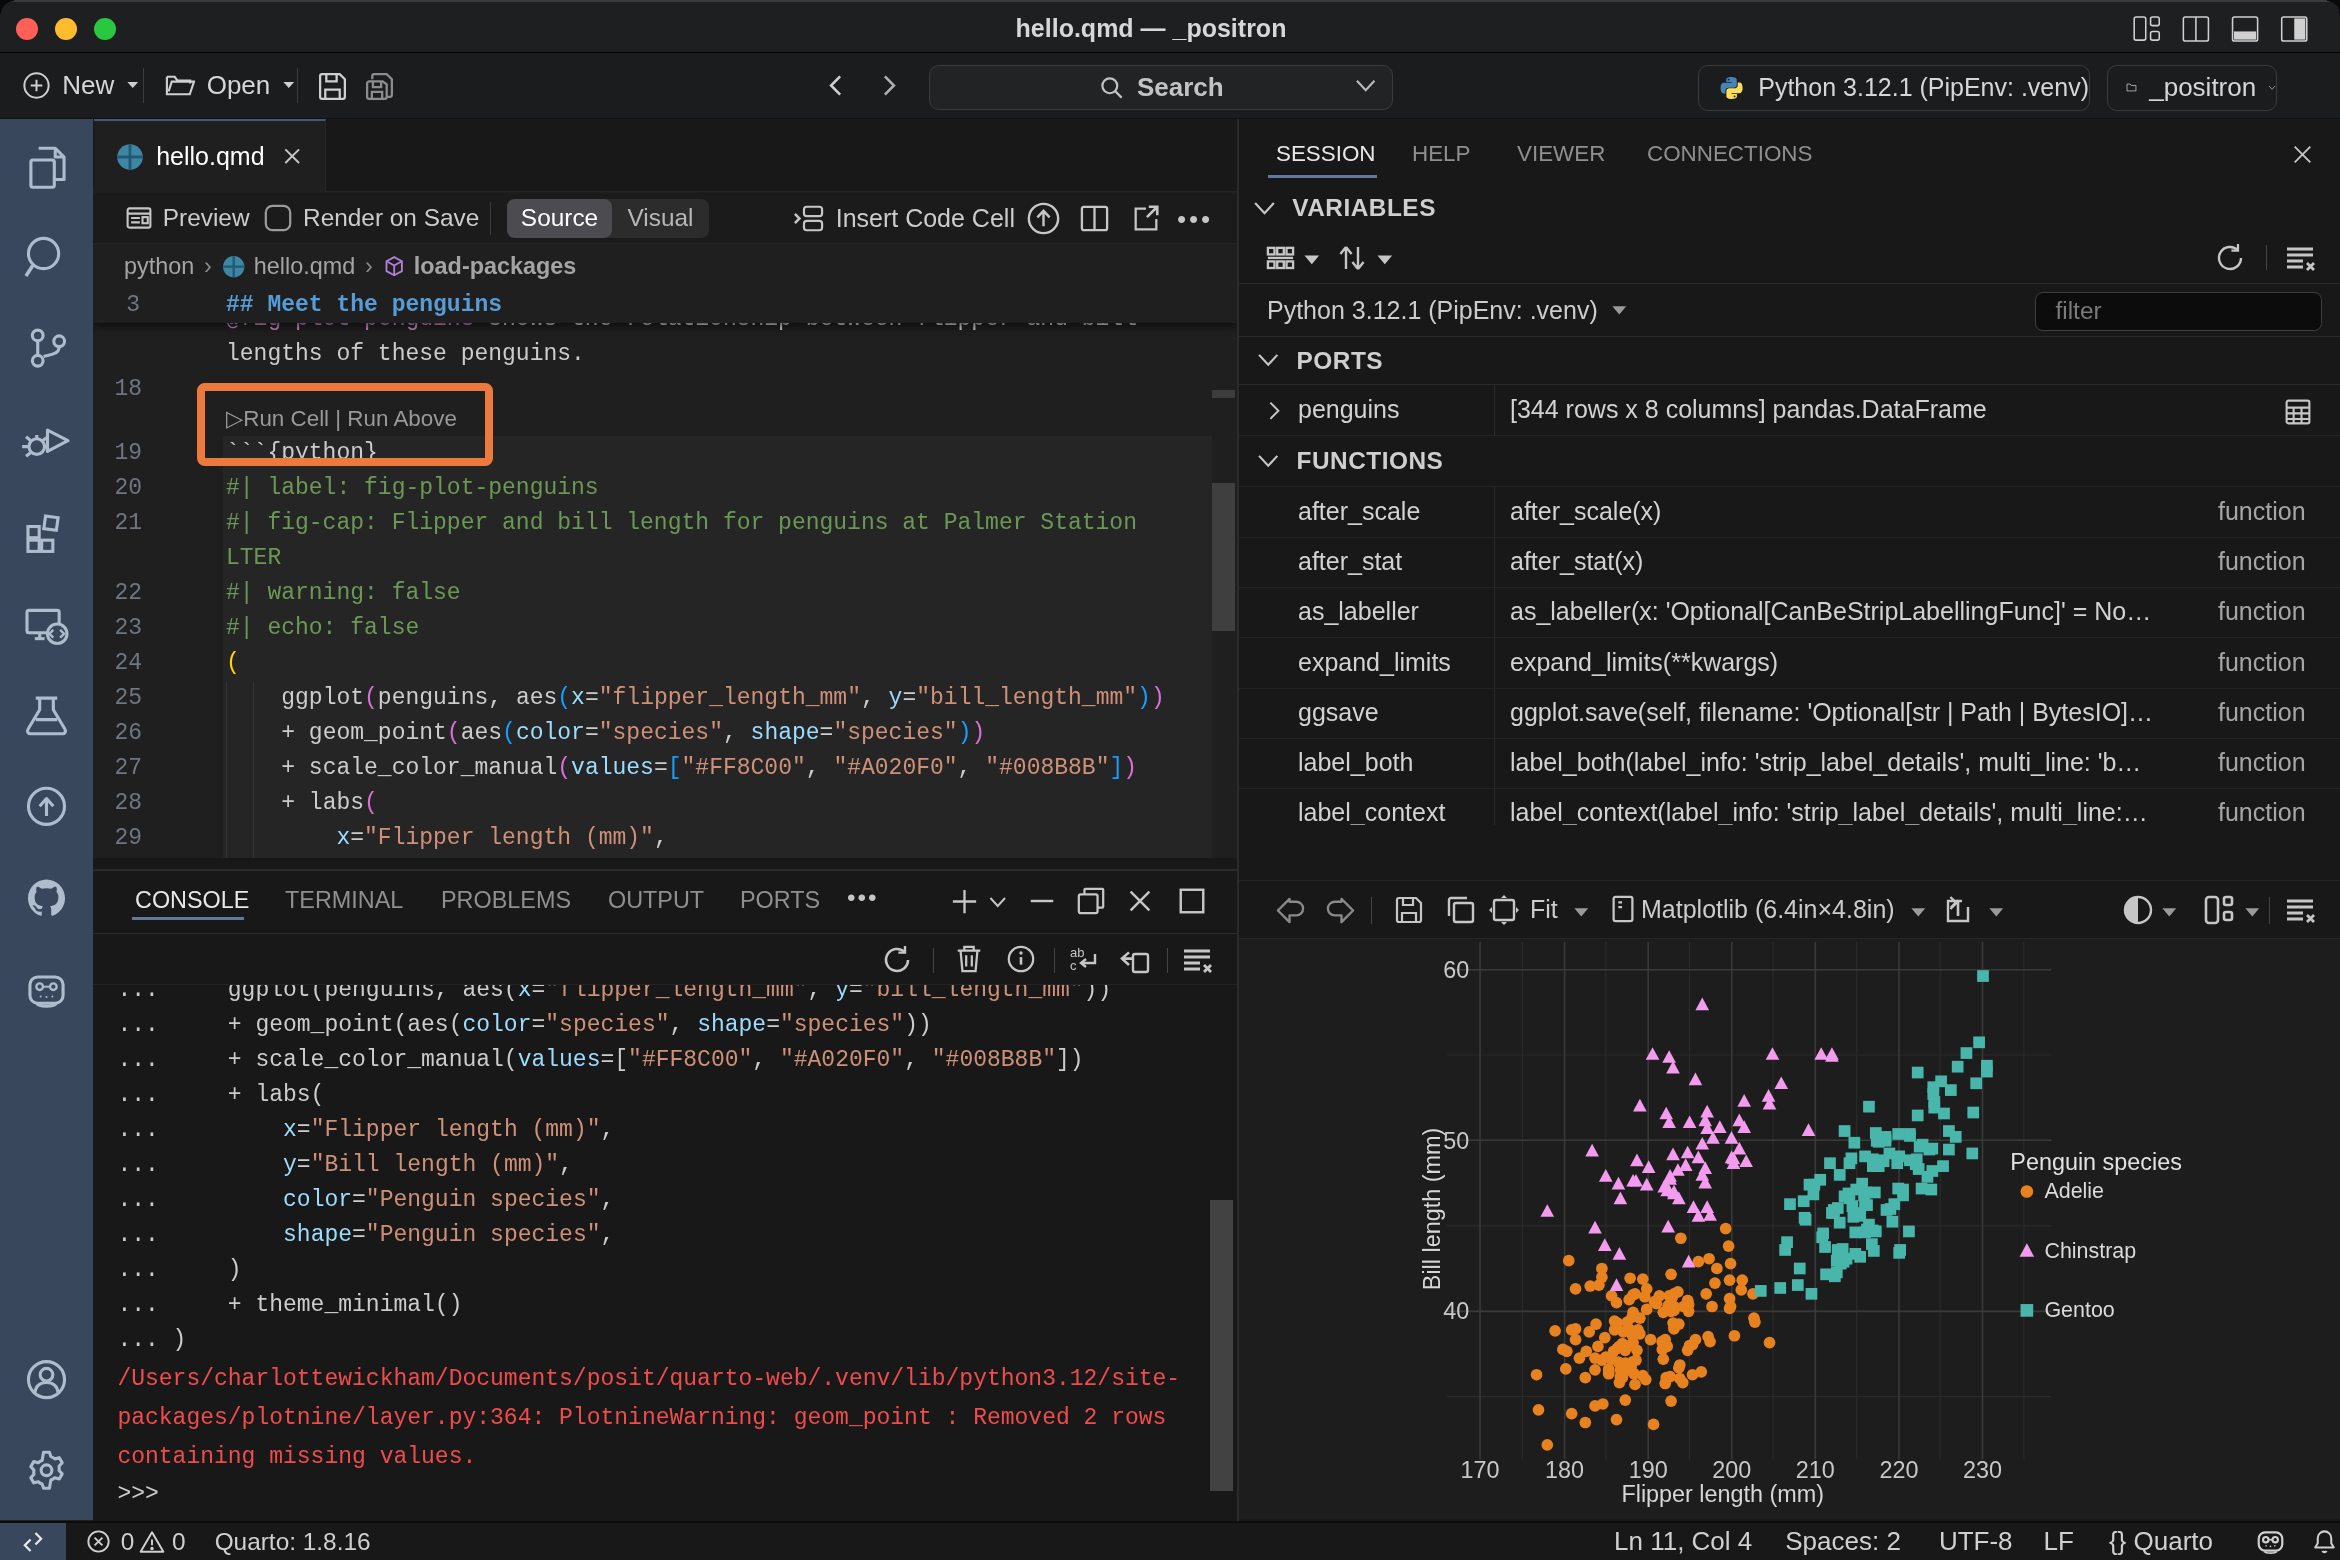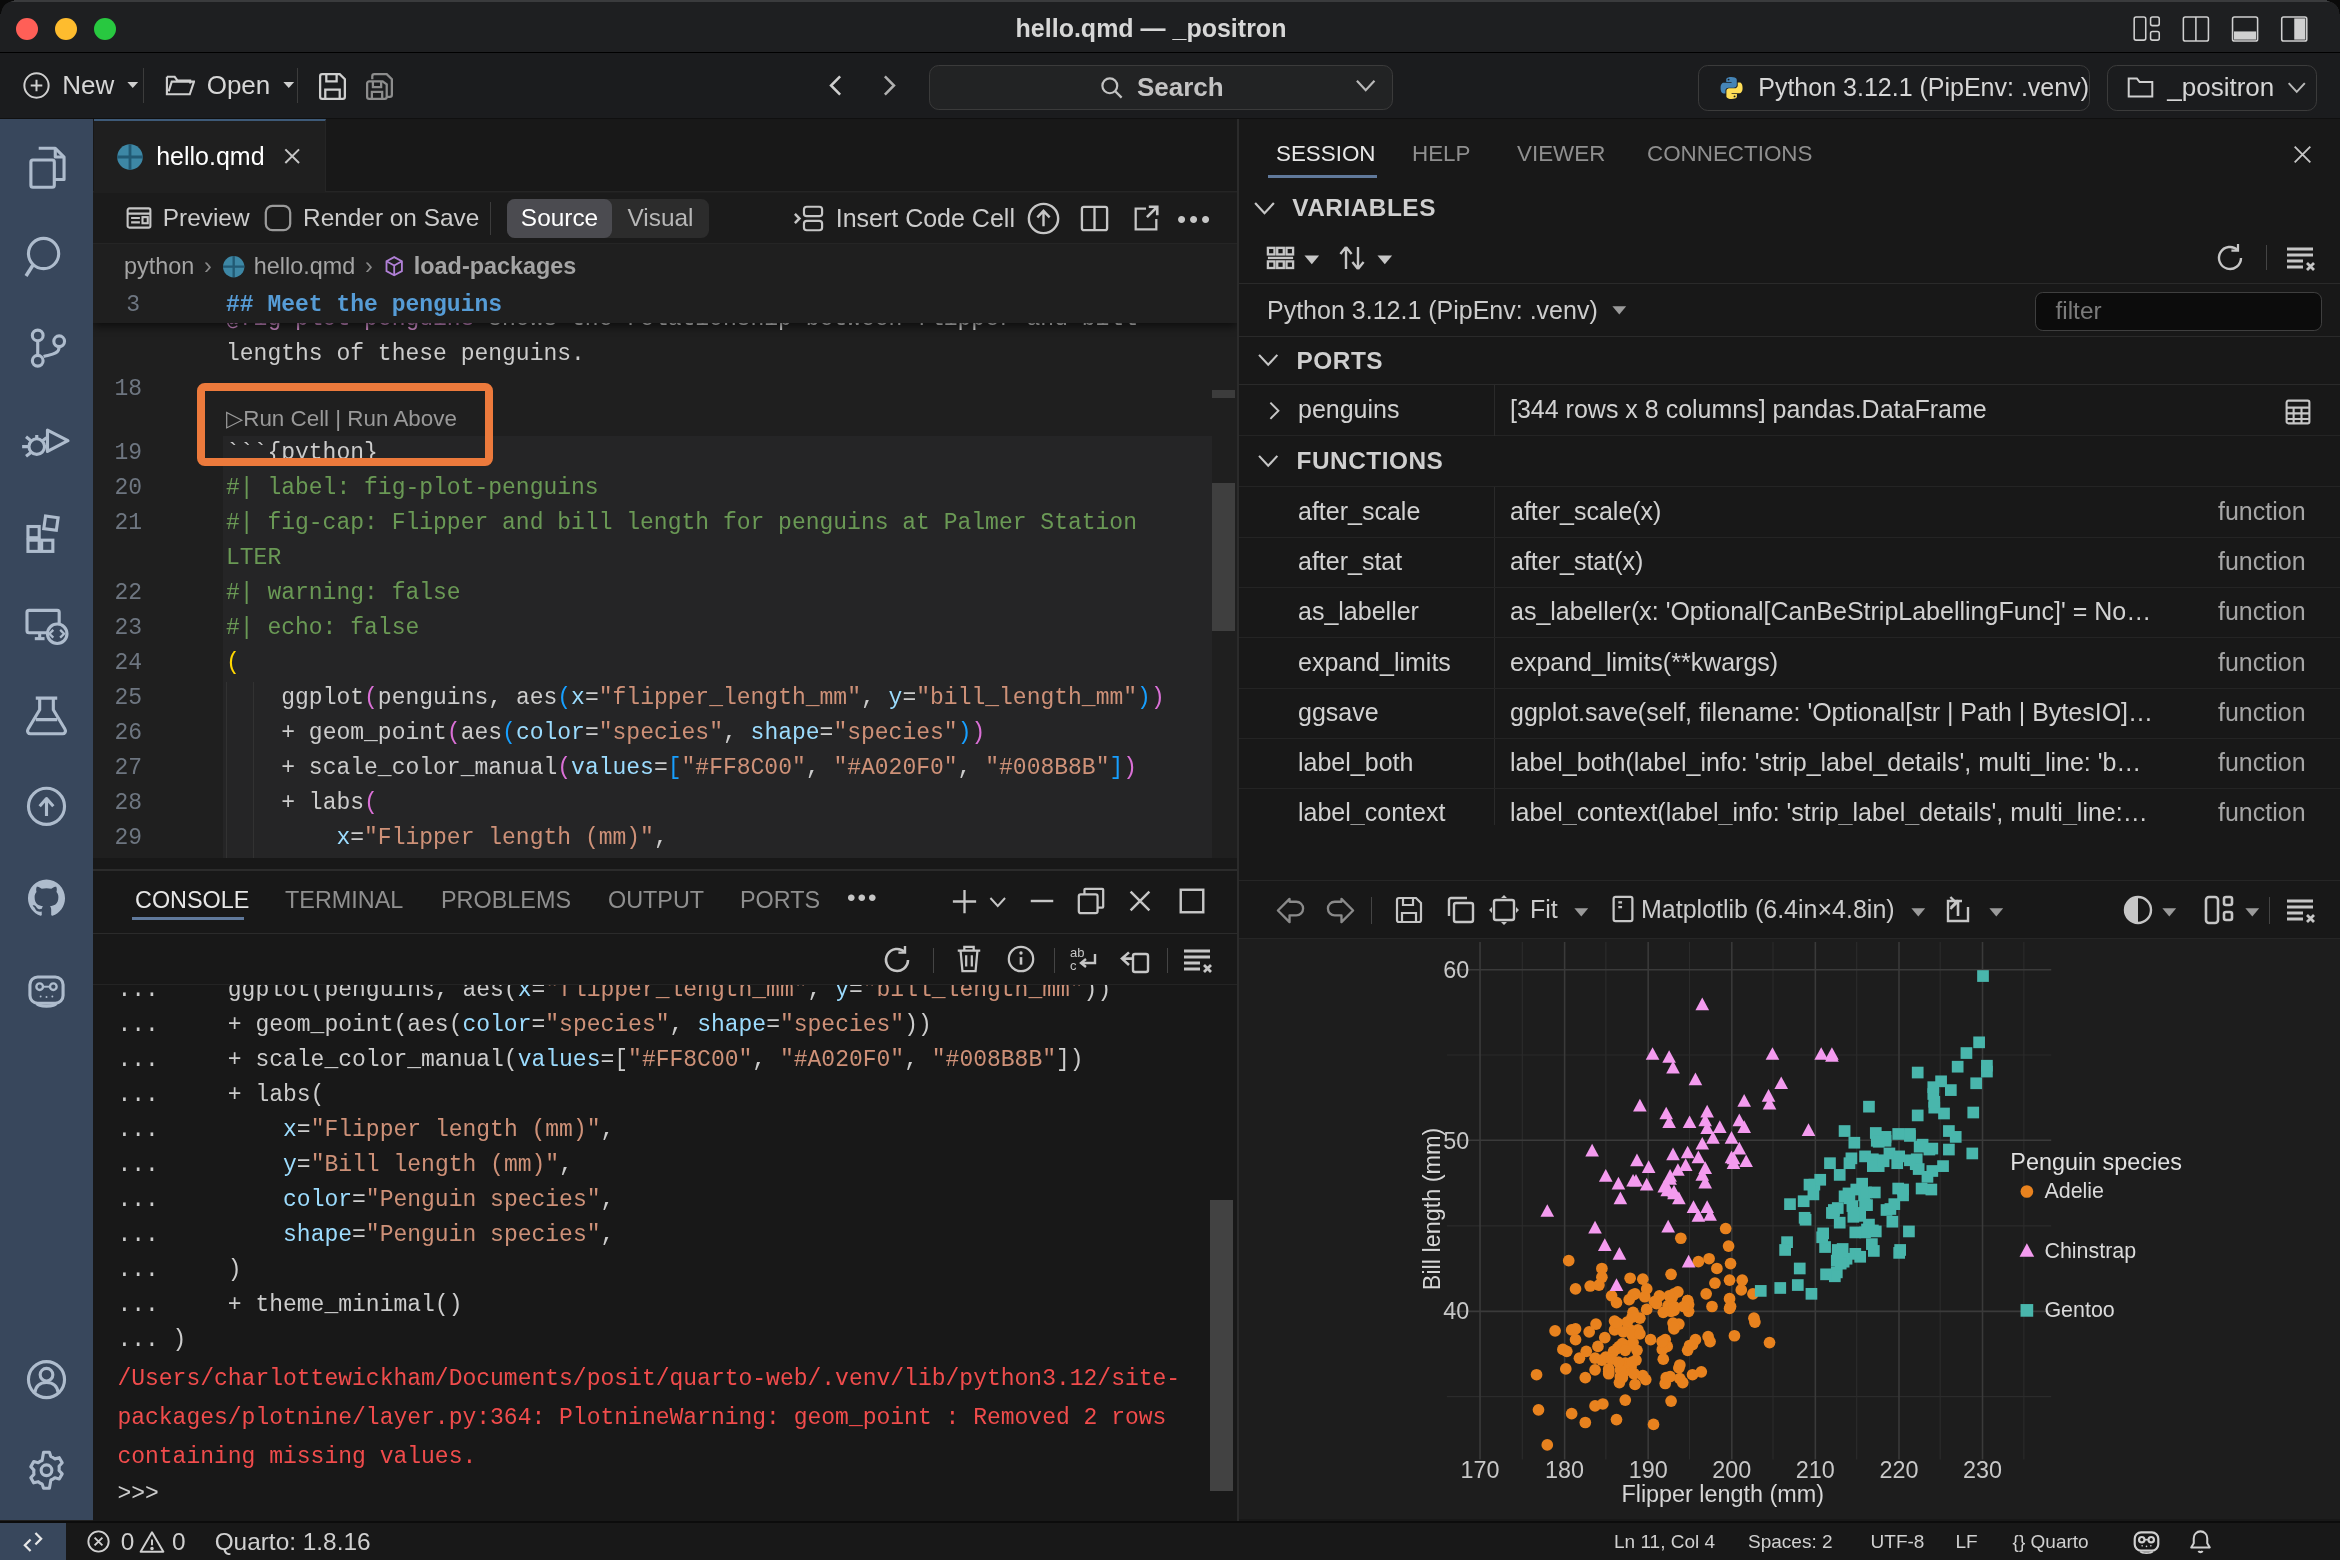--- a/index.html
+++ b/index.html
@@ -89,21 +89,21 @@
     </svg>
 
   <div class="abs row" style="left:1698px;top:11.7px;width:392px;height:46px;border:1px solid #3b3b3b;border-radius:9.8px;color:#d6d6d6;font-size:25px;padding-left:19.5px;white-space:nowrap;">
     <svg width="30" height="30" viewBox="0 0 32 32">
       <path fill="#4584b6" d="M15.9 2c-7.1 0-6.7 3.1-6.7 3.1v3.2h6.8v1H6.5S2 8.8 2 16s3.9 6.9 3.9 6.9h2.3v-3.3s-.1-3.9 3.9-3.9h6.7s3.8.1 3.8-3.7V5.9S23.2 2 15.9 2zm-3.7 2.1a1.2 1.2 0 1 1 0 2.4 1.2 1.2 0 0 1 0-2.4z"></path>
       <path fill="#ffde57" d="M16.1 30c7.1 0 6.7-3.1 6.7-3.1v-3.2H16v-1h9.5S30 23.2 30 16s-3.9-6.9-3.9-6.9h-2.3v3.3s.1 3.9-3.9 3.9h-6.7s-3.8-.1-3.8 3.7v6.1S8.8 30 16.1 30zm3.7-2.1a1.2 1.2 0 1 1 0-2.4 1.2 1.2 0 0 1 0 2.4z"></path>
     </svg>
     <span style="margin-left:14.6px;">Python 3.12.1 (PipEnv: .venv)</span>
   </div>
 
-  <div class="abs row" style="left:2107px;top:11.7px;width:210px;height:46px;border:1px solid #3b3b3b;border-radius:9.8px;color:#d6d6d6;font-size:26px;padding-left:17.6px;">
+  <div class="abs row" style="left:2107px;top:11.7px;width:170px;height:46px;border:1px solid #3b3b3b;border-radius:9.8px;color:#d6d6d6;font-size:26px;padding-left:17.6px;">
     <svg width="29" height="29" viewBox="0 0 16 16" fill="none" stroke="#cfcfcf" stroke-width="1.1">
         <path d="M1.5 3h4.5l1.5 2h7v8h-13z"></path>
       </svg>
     <span style="margin-left:12.7px;">_positron</span>
     <svg width="21.5" height="15.6" viewBox="0 0 16 10" fill="none" stroke="#b9b9b9" stroke-width="1.5" style="margin-left:11.7px;">
         <path d="M2 1.5L8 8l6-6.5"></path>
       </svg>
   </div>
 </div>
 
@@ -946,21 +946,21 @@
       </svg>
     <span style="margin-left:9.8px;">0</span>
     <svg width="26" height="26" viewBox="0 0 16 16" fill="none" stroke="#d0d0d0" stroke-width="1.2" style="margin-left:4.9px;">
         <path d="M8 2L15 14H1z" stroke-linejoin="round"></path>
         <path d="M8 6.5v3.5"></path>
         <circle cx="8" cy="12" r="0.5" fill="#d0d0d0"></circle>
       </svg>
     <span style="margin-left:6.8px;">0</span>
     <span style="margin-left:29px;">Quarto: 1.8.16</span>
   </div>
-  <div class="abs row" style="left:1614px;top:0;height:37px;color:#d0d0d0;font-size:19px;">
+  <div class="abs row" style="left:1614px;top:0;height:37px;color:#d0d0d0;font-size:26px;">
     <span>Ln 11, Col 4</span>
     <span style="margin-left:33px;">Spaces: 2</span>
     <span style="margin-left:38px;">UTF-8</span>
     <span style="margin-left:31px;">LF</span>
     <span style="margin-left:35px;">{} Quarto</span>
     <svg width="29" height="29" viewBox="0 0 16 16" fill="none" stroke="#d0d0d0" stroke-width="1.2" style="margin-left:43px;">
         <rect x="1.5" y="3" width="13" height="10" rx="3.5"></rect>
         <path d="M4.5 13.5c1 1.2 6 1.2 7 0" stroke-width="1"></path>
         <circle cx="5.4" cy="7" r="1.5"></circle>
         <circle cx="10.6" cy="7" r="1.5"></circle>

